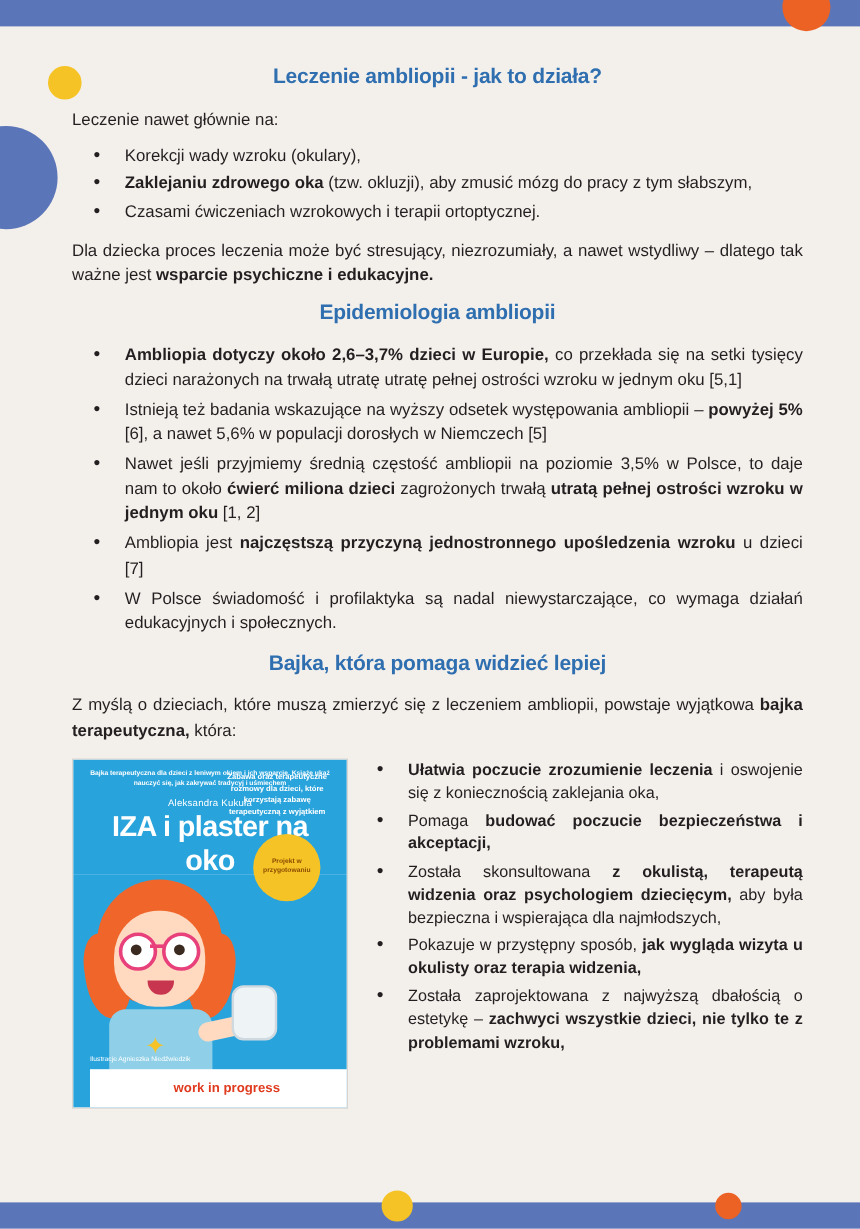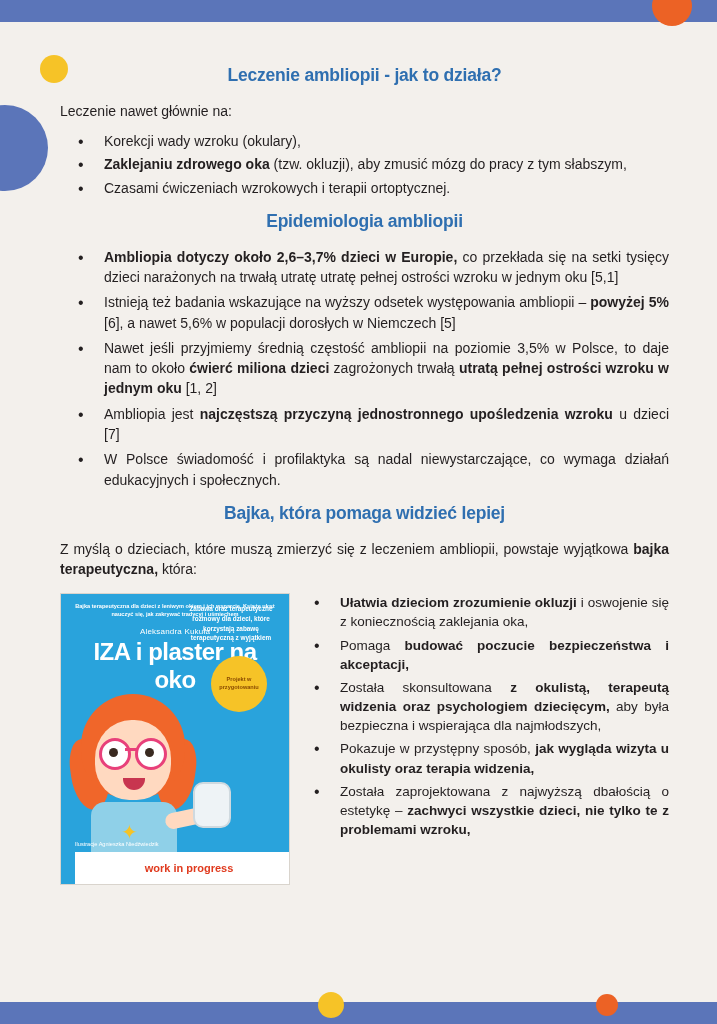--- a/index.html
+++ b/index.html
@@ -63,21 +63,21 @@
     width: 22px; height: 22px;
     border-radius: 50%;
     background: #ec6225;
   }
 
   
   .page {
     position: absolute;
     left: 0; top: 0;
     width: 717px; height: 1024px;
-    padding: 56px 48px 30px 60px;
+    padding: 44px 48px 30px 60px;
     box-sizing: border-box;
   }
   h2.section-title {
     color: #2f6fb0;
     font-size: 17.5px;
     font-weight: bold;
     text-align: center;
     margin: 8px 0 14px 0;
     line-height: 1.3;
     letter-spacing: -0.2px;
@@ -351,20 +351,21 @@
   <h2 class="section-title">Leczenie ambliopii - jak to działa?</h2>
 
   <p class="para">Leczenie nawet głównie na:</p>
 
   <ul class="bullets">
       <li><span>Korekcji wady wzroku (okulary),</span></li>
       <li><b>Zaklejaniu zdrowego oka</b><span> (tzw. okluzji), aby zmusić mózg do pracy z tym słabszym,</span></li>
       <li><span>Czasami ćwiczeniach wzrokowych i terapii ortoptycznej.</span></li>
     </ul>
 
+  <p class="para"><span>Dla dziecka proces leczenia może być stresujący, niezrozumiały, a nawet wstydliwy – dlatego tak ważne jest </span><b>wsparcie psychiczne i edukacyjne.</b></p>
 
   <h2 class="section-title">Epidemiologia ambliopii</h2>
 
   <ul class="bullets loose">
       <li><b>Ambliopia dotyczy około 2,6–3,7% dzieci w Europie,</b><span> co przekłada się na setki tysięcy dzieci narażonych na trwałą utratę utratę pełnej ostrości wzroku w jednym oku [5,1]</span></li>
       <li><span>Istnieją też badania wskazujące na wyższy odsetek występowania ambliopii – </span><b>powyżej 5%</b><span> [6], a nawet 5,6% w populacji dorosłych w Niemczech [5]</span></li>
       <li><span>Nawet jeśli przyjmiemy średnią częstość ambliopii na poziomie 3,5% w Polsce, to daje nam to około </span><b>ćwierć miliona dzieci</b><span> zagrożonych trwałą </span><b>utratą pełnej ostrości wzroku w jednym oku</b><span> [1, 2]</span></li>
       <li><span>Ambliopia jest </span><b>najczęstszą przyczyną jednostronnego upośledzenia wzroku</b><span> u dzieci [7]</span></li>
       <li><span>W Polsce świadomość i profilaktyka są nadal niewystarczające, co wymaga działań edukacyjnych i społecznych.</span></li>
     </ul>
@@ -404,20 +405,20 @@
         <div class="jar"></div>
       </div>
 
       <div class="cover-credit">Ilustracje
 Agnieszka
 Niedźwiedzik</div>
       <div class="cover-wip">work in progress</div>
     </div>
 
     <ul class="book-bullets">
-        <li><b>Ułatwia dzieciom zrozumienie okluzji</b><span> i oswojenie się z koniecznością zaklejania oka,</span></li>
+        <li><b>Ułatwia poczucie zrozumienie leczenia</b><span> i oswojenie się z koniecznością zaklejania oka,</span></li>
         <li><span>Pomaga </span><b>budować poczucie bezpieczeństwa i akceptacji,</b></li>
         <li><span>Została skonsultowana </span><b>z okulistą, terapeutą widzenia oraz psychologiem dziecięcym,</b><span> aby była bezpieczna i wspierająca dla najmłodszych,</span></li>
         <li><span>Pokazuje w przystępny sposób, </span><b>jak wygląda wizyta u okulisty oraz terapia widzenia,</b></li>
         <li><span>Została zaprojektowana z najwyższą dbałością o estetykę – </span><b>zachwyci wszystkie dzieci, nie tylko te z problemami wzroku,</b></li>
       </ul>
   </div>
 </div>
 
 </body></html>

